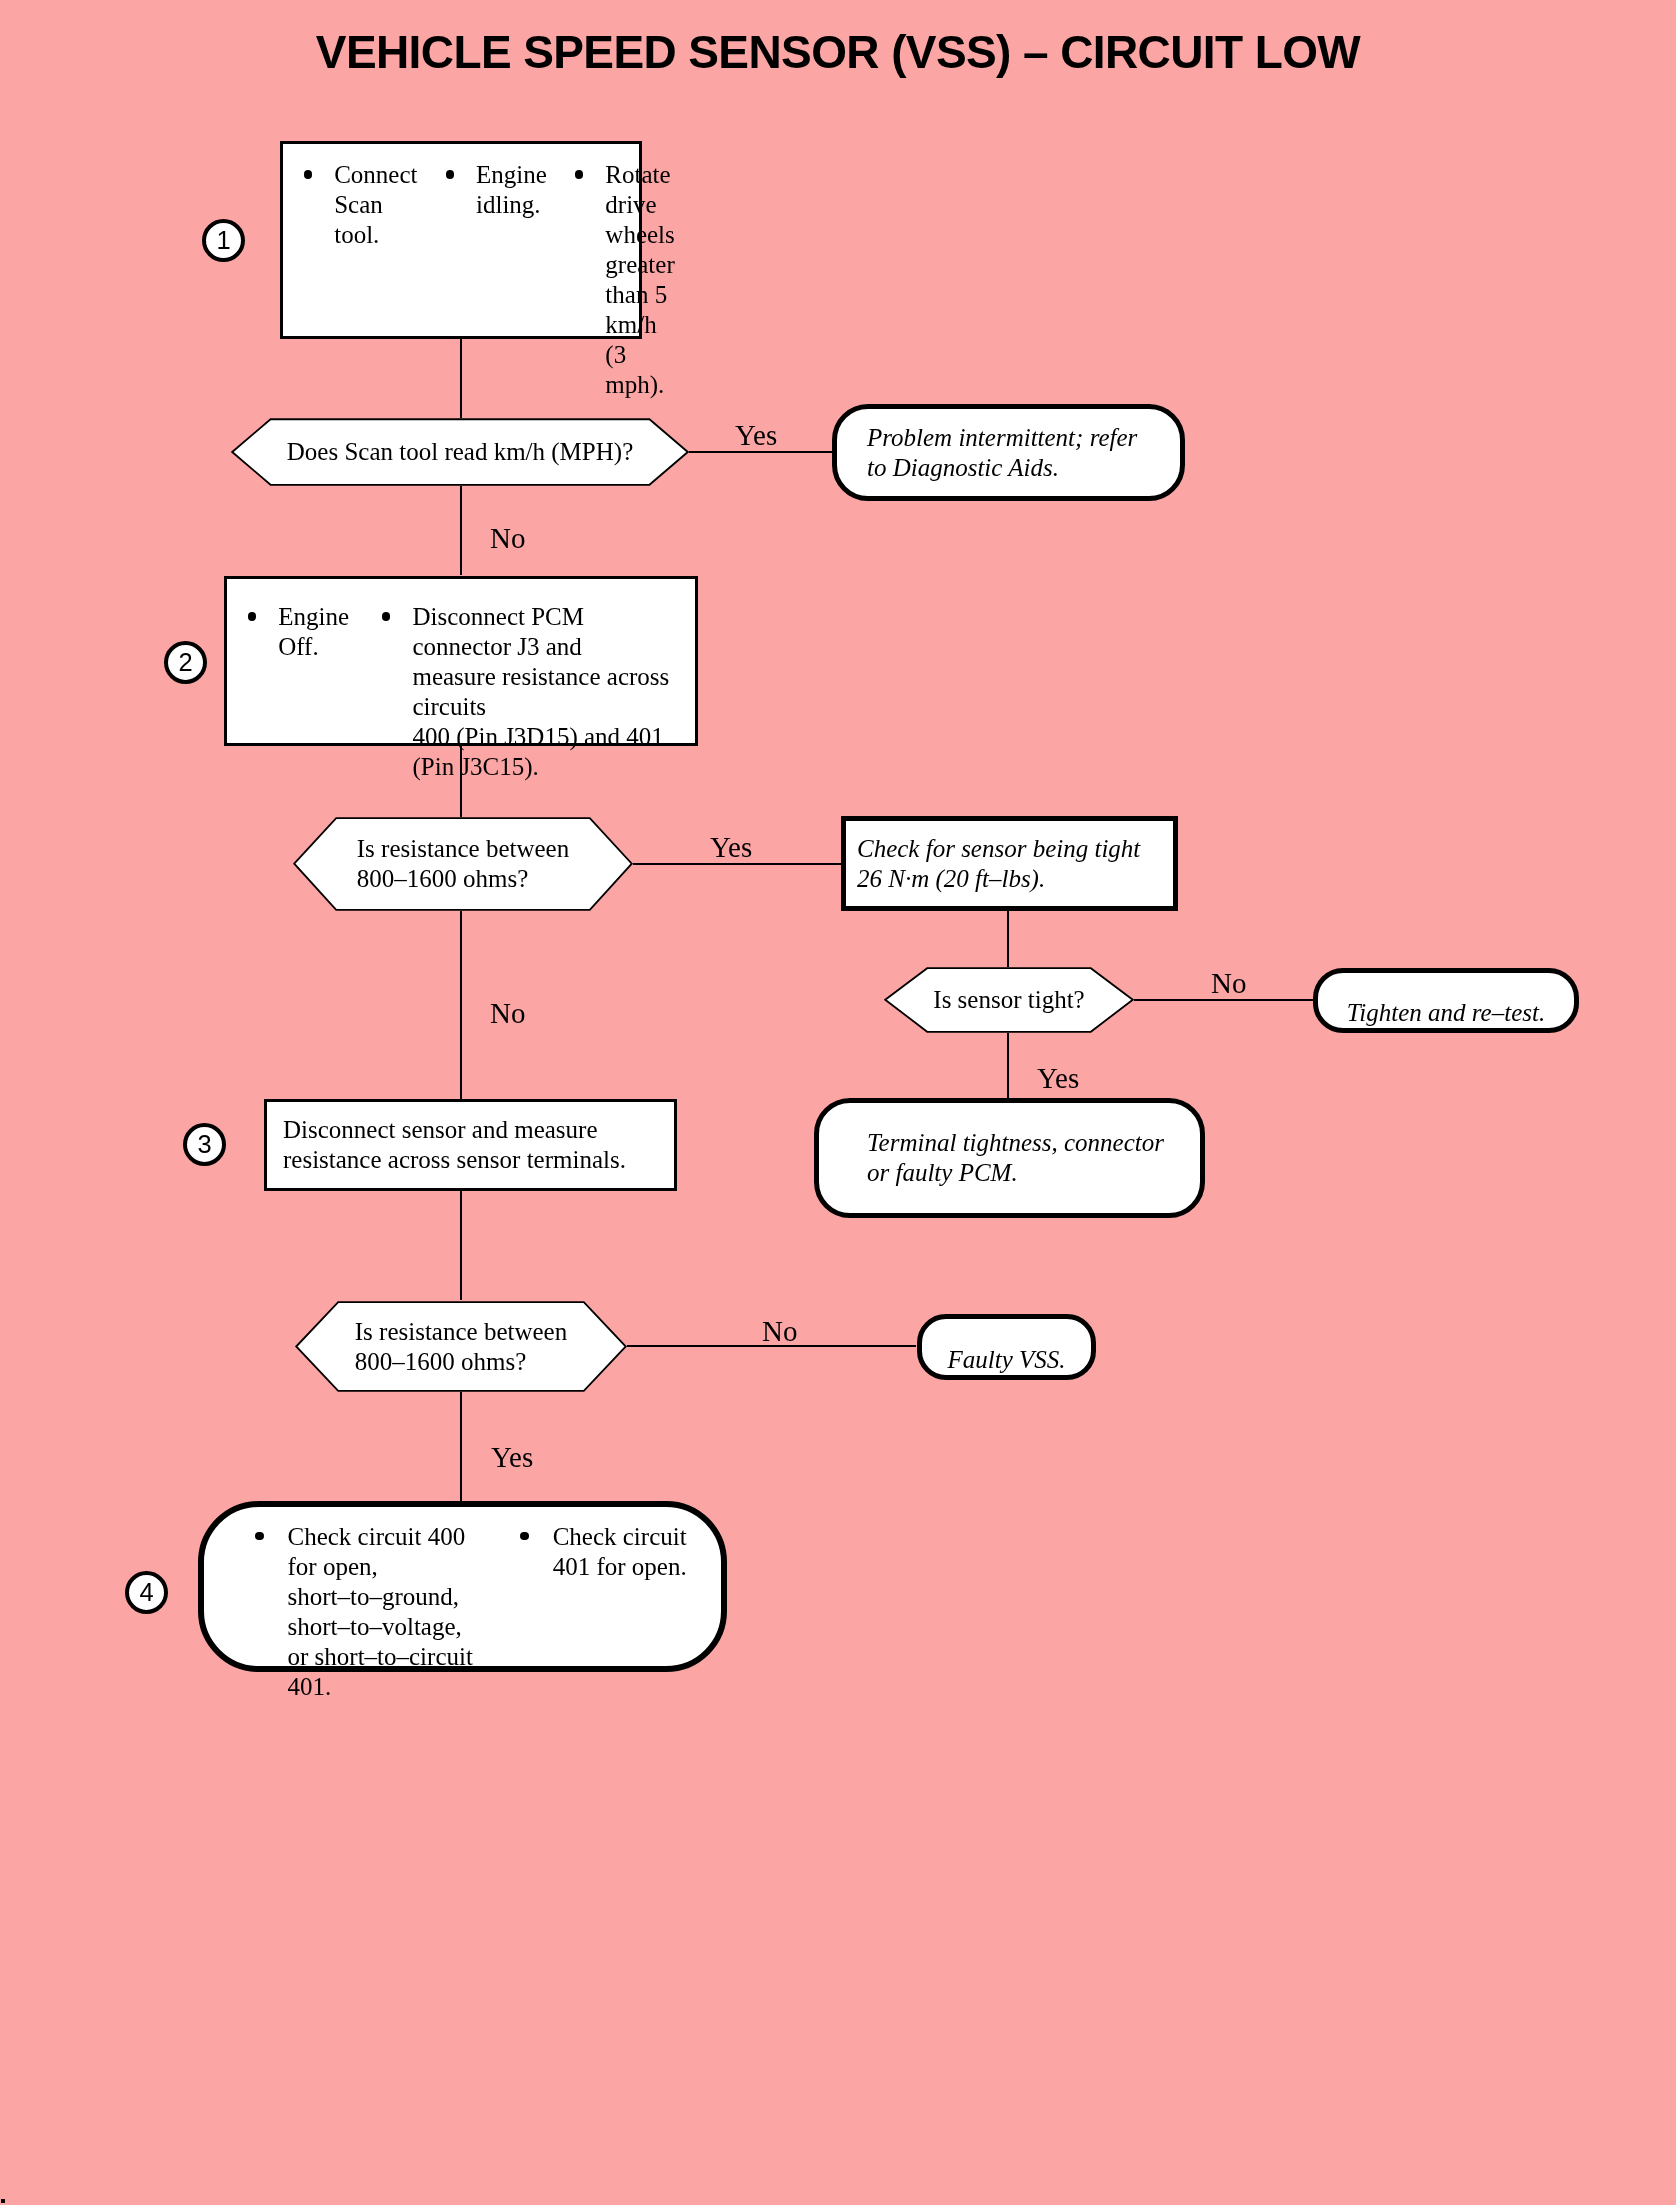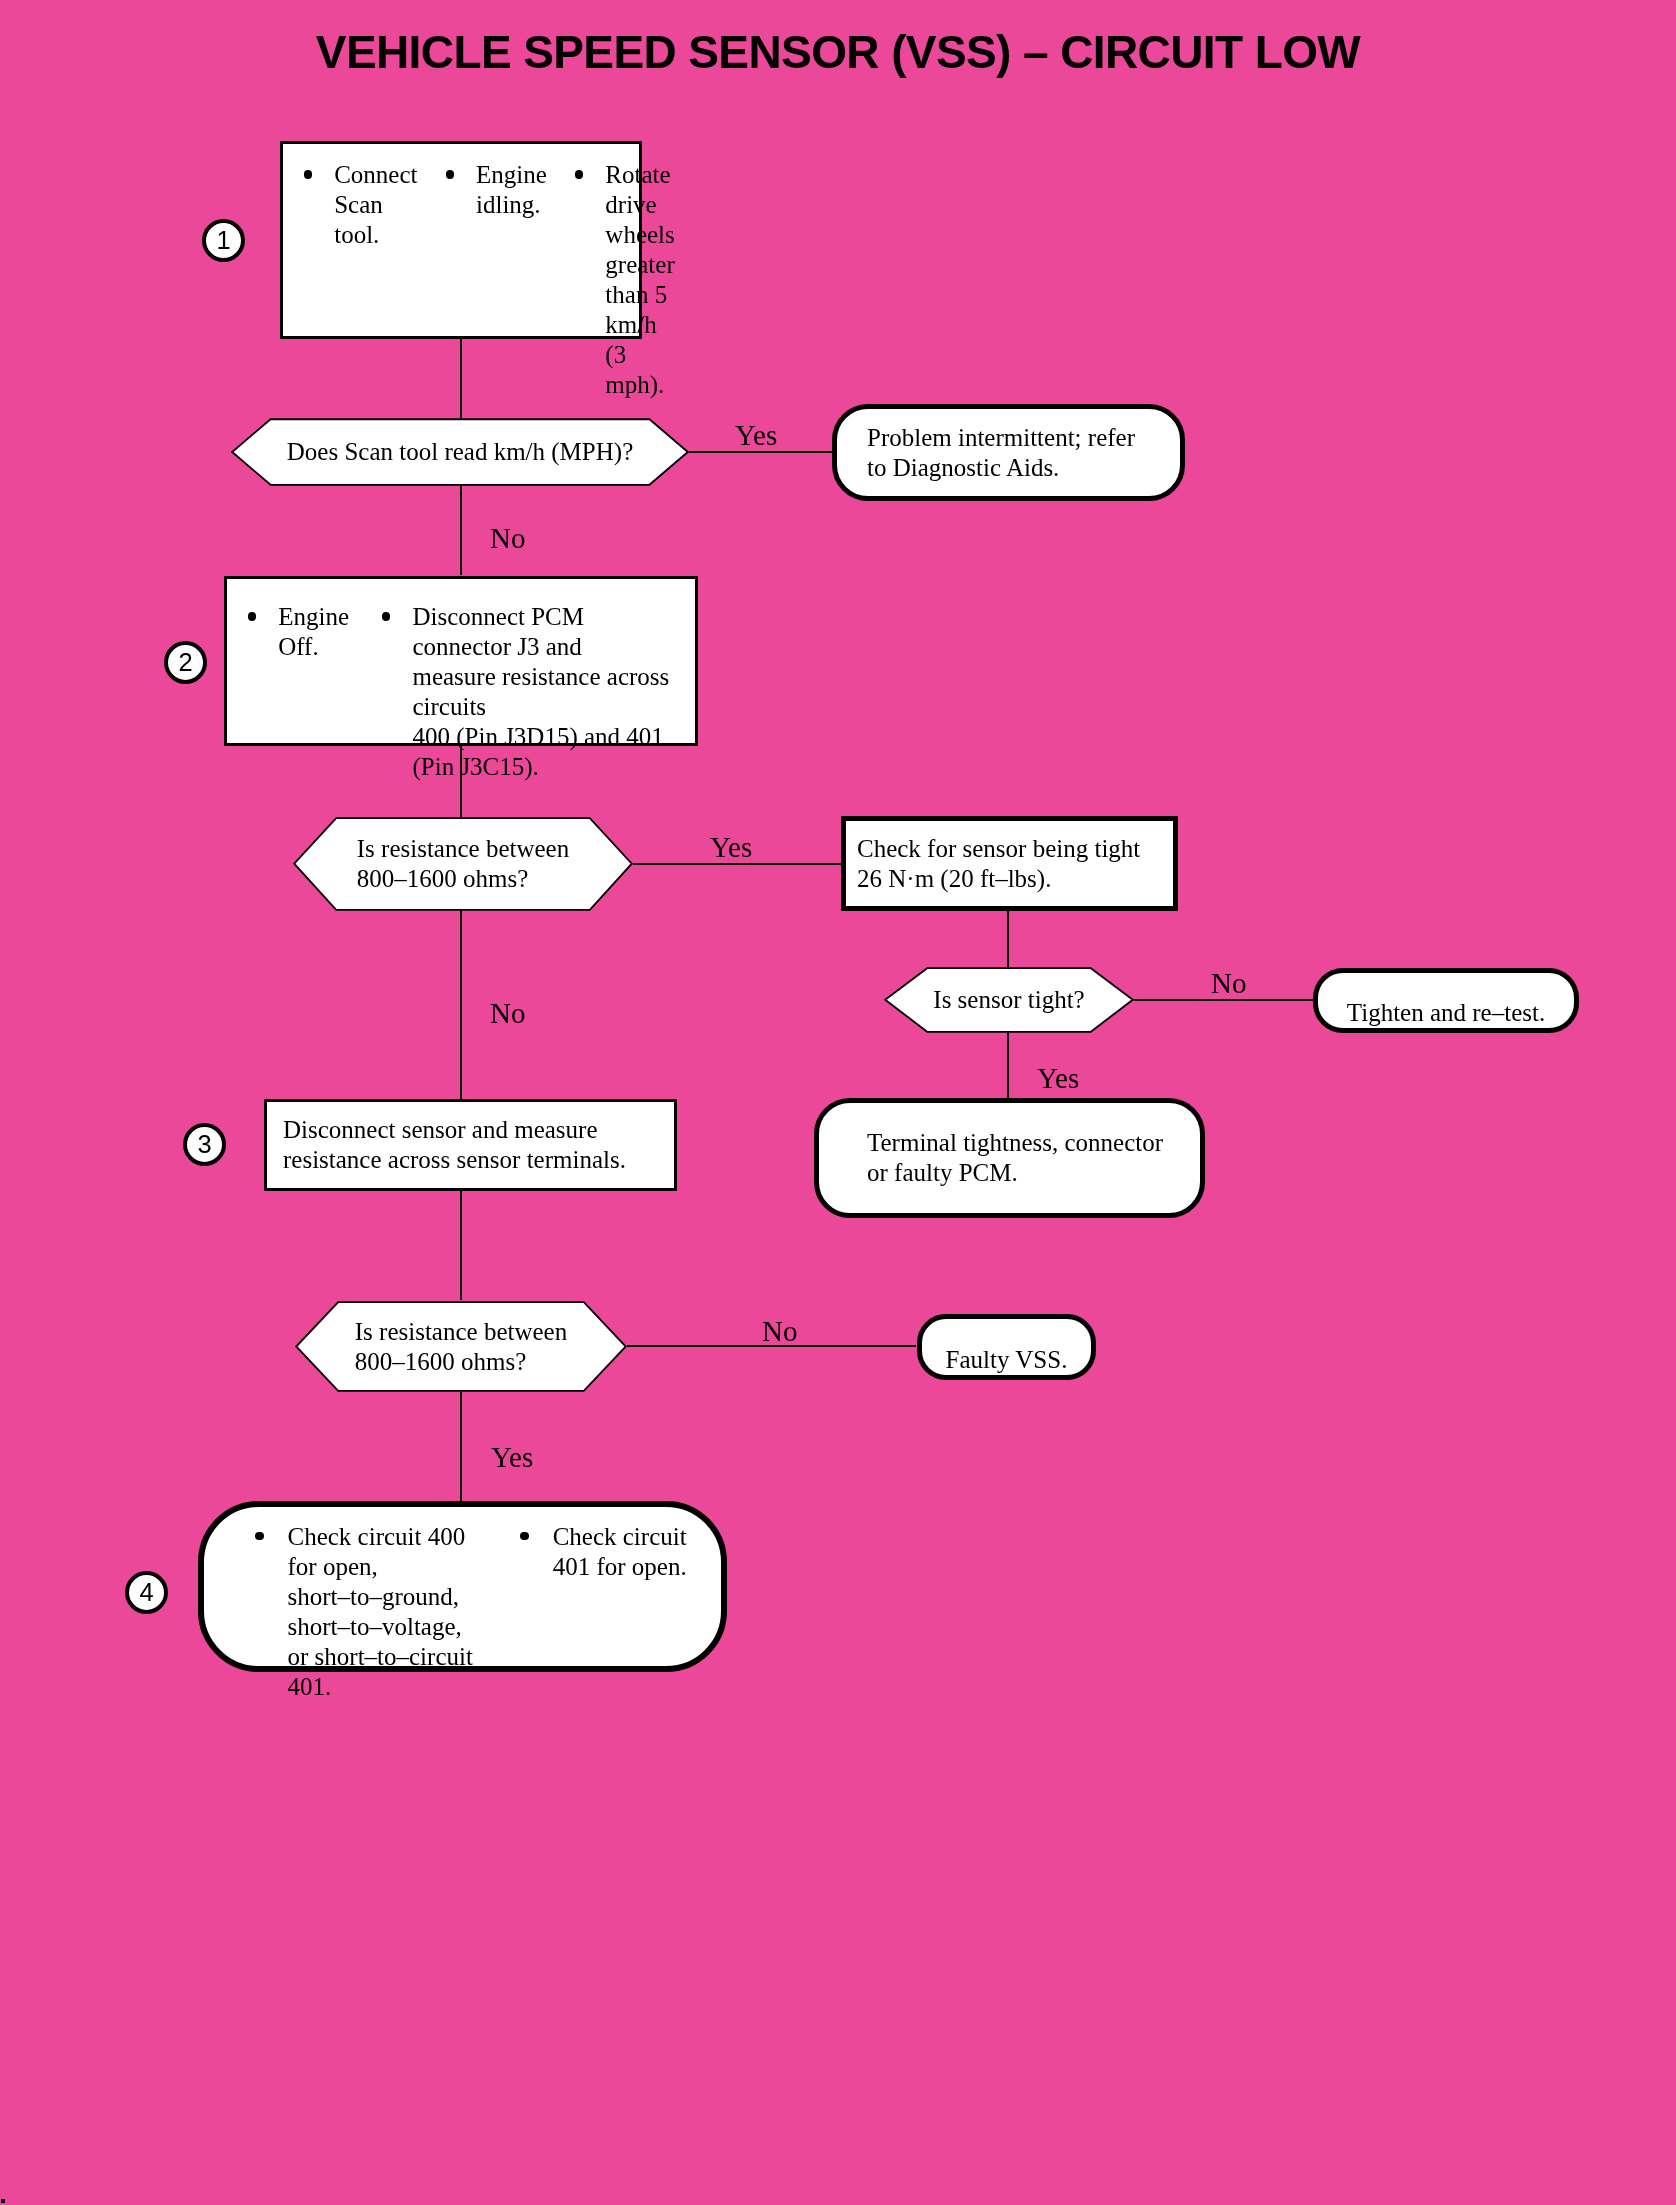--- a/index.html
+++ b/index.html
@@ -1,30 +1,30 @@
 <!DOCTYPE html>
 <html style="font-size:9.7px"><head>
 <meta charset="utf-8">
 <style>
   html,body { margin:0; padding:0; background:#ffffff; }
   #canvas {
-    position:relative; width:1676px; height:2205px; background:#ec4899;
+    position:relative; width:1676px; height:2205px; background:#fca5a5;
     font-family:"Liberation Serif","DejaVu Serif",serif; color:#000;
   }
   .title {
     position:absolute; left:0; top:29px; width:1676px; text-align:center;
     font-family:"Liberation Sans","DejaVu Sans",sans-serif;
     font-weight:bold; font-size:46px; line-height:1; letter-spacing:-0.6px;
   }
   .line { position:absolute; background:#000; }
   .rect-box {
     position:absolute; box-sizing:border-box; background:#fff;
     border:3.6px solid #000;
   }
-  .thick { border-width:5.5px; }
+  .thick { border-width:5.5px;font-style:italic; }
   .round { border-radius:36px; }
   .flow-text { font-size:25px; line-height:1.2; white-space:pre-line; }
   .vcenter { display:flex; flex-direction:column; justify-content:center; }
   .center-both { display:flex; align-items:flex-end; justify-content:center; text-align:center; }
   .bullets { display:flex; flex-direction:row; box-sizing:border-box; height:100%; }
   .bullet { display:flex; align-items:flex-start; }
   .bullet .dot {
     flex:none; width:8.5px; height:8.5px; border-radius:50%; background:#000; margin-top:10.3px;
   }
   .decision { position:absolute; }

